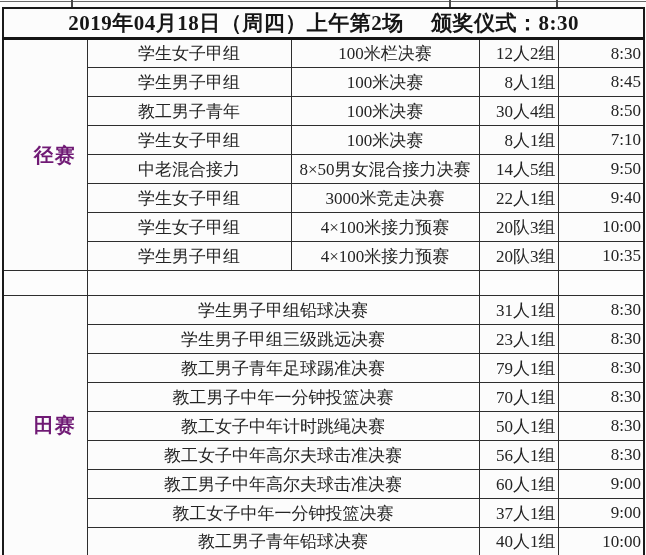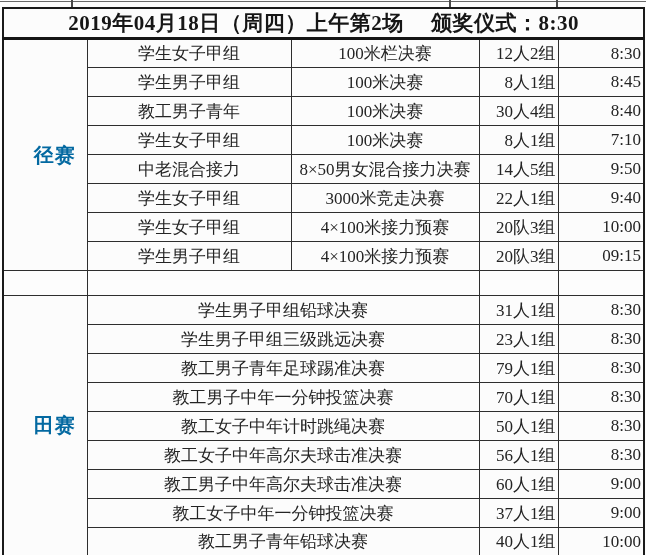--- a/index.html
+++ b/index.html
@@ -48,21 +48,21 @@
     border-bottom: 3px solid #151515;
     color: #161616;
   }
   tr.track-row { height: 29px; }
   tr.sep-row   { height: 25px; }
   tr.field-row { height: 29px; }
   td.cat {
     font-weight: bold;
     font-size: 20px;
     letter-spacing: 1px;
-    color: #0369a1;
+    color: #701a75;
     border-right: 1px solid #2e2e2e;
     padding-left: 21px;
   }
   td.sep-cell { background: #fdfdfd; }
   td.time-cell, td.count-cell { font-size: 17px; text-align: right; }
 </style>
 </head>
 <body>
 
 <div class="stage">
@@ -95,21 +95,21 @@
     <tr class="track-row">
       <td>学生男子甲组</td>
       <td>100米决赛</td>
       <td class="count-cell">8人1组</td>
       <td class="time-cell">8:45</td>
     </tr>
     <tr class="track-row">
       <td>教工男子青年</td>
       <td>100米决赛</td>
       <td class="count-cell">30人4组</td>
-      <td class="time-cell">8:40</td>
+      <td class="time-cell">8:50</td>
     </tr>
     <tr class="track-row">
       <td>学生女子甲组</td>
       <td>100米决赛</td>
       <td class="count-cell">8人1组</td>
       <td class="time-cell">7:10</td>
     </tr>
     <tr class="track-row">
       <td>中老混合接力</td>
       <td>8×50男女混合接力决赛</td>
@@ -125,21 +125,21 @@
     <tr class="track-row">
       <td>学生女子甲组</td>
       <td>4×100米接力预赛</td>
       <td class="count-cell">20队3组</td>
       <td class="time-cell">10:00</td>
     </tr>
     <tr class="track-row">
       <td>学生男子甲组</td>
       <td>4×100米接力预赛</td>
       <td class="count-cell">20队3组</td>
-      <td class="time-cell">09:15</td>
+      <td class="time-cell">10:35</td>
     </tr>
 
     <tr class="sep-row">
       <td class="sep-cell"></td>
       <td class="sep-cell" colspan="2"></td>
       <td class="sep-cell"></td>
       <td class="sep-cell"></td>
     </tr>
 
     <tr class="field-row">

